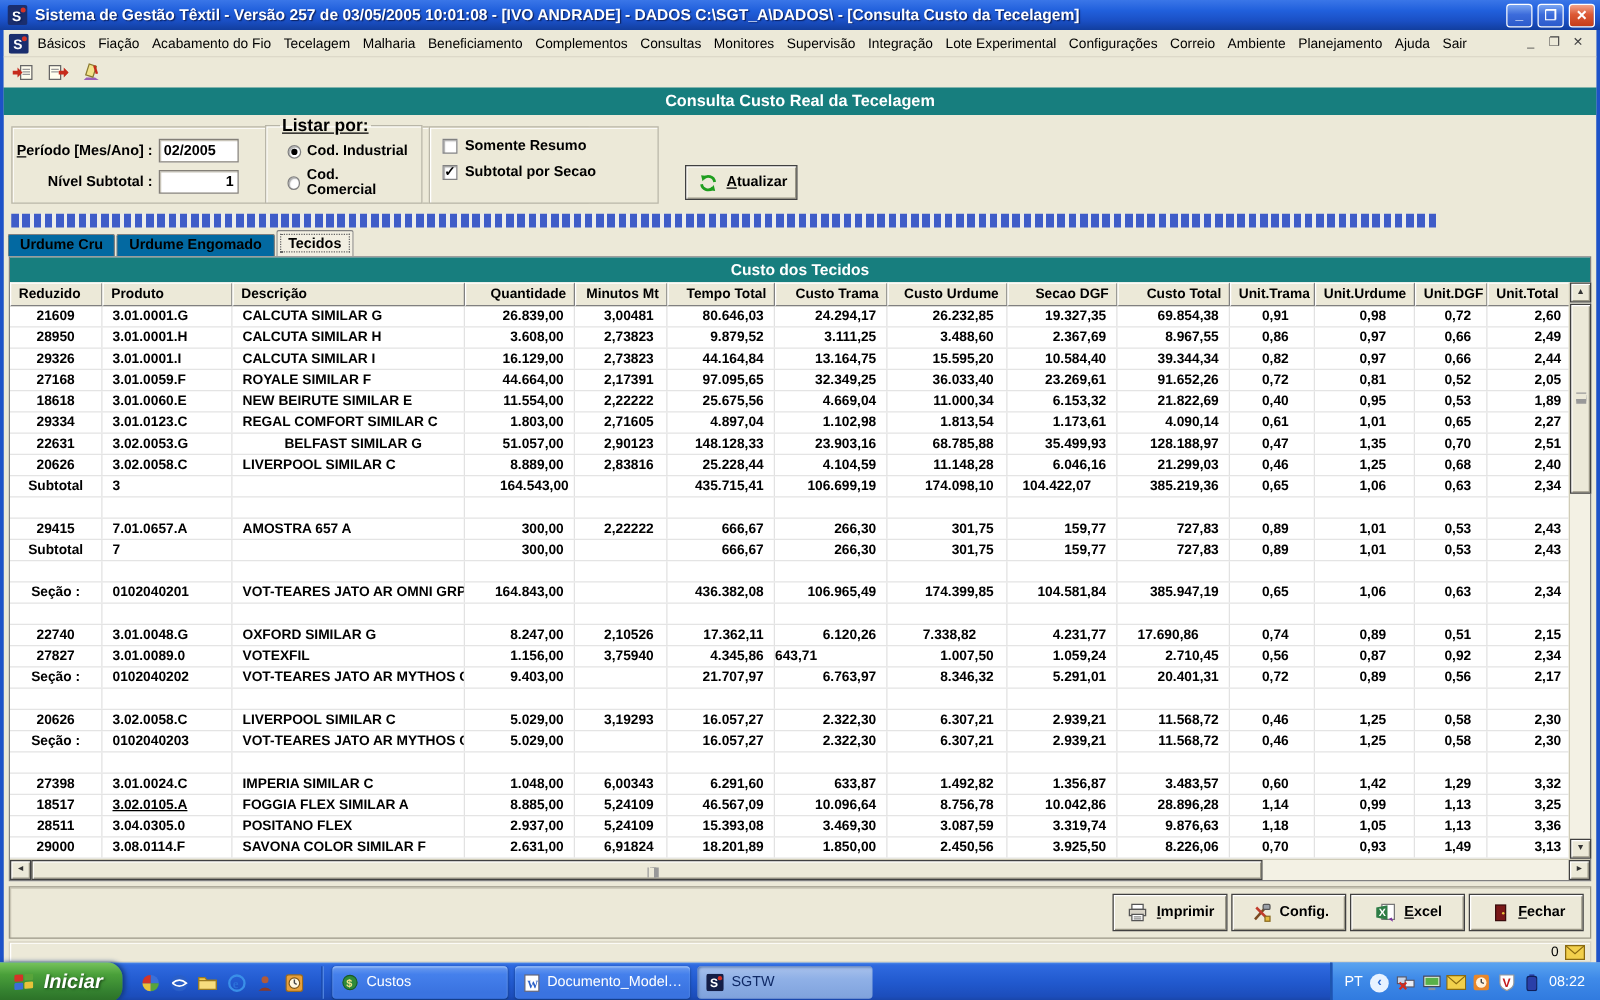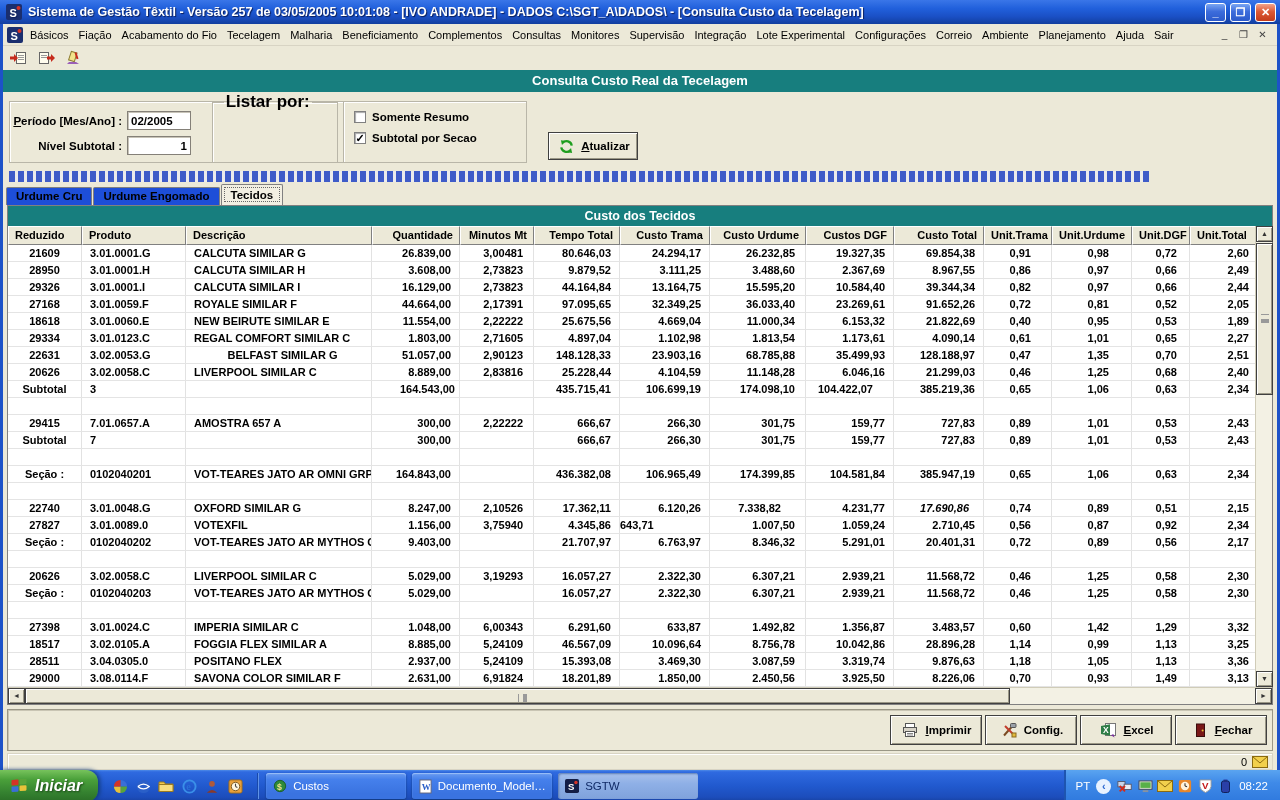--- a/index.html
+++ b/index.html
@@ -42,21 +42,21 @@
   .frame { border-left:3px solid #1D52C8; border-right:3px solid #1D52C8; background:#ECE9D8; }
   .teal-header {
     height:22px; background:#177E7E; color:#fff; text-align:center;
     font-weight:bold; font-size:13px; line-height:22px;
   }
   
   .filters { position:relative; height:78px; font-size:11.5px; font-weight:bold; color:#000; }
   .gbox { position:absolute; border:1px solid #B9B6A8; box-shadow:inset 1px 1px 0 #fff; background:#ECE9D8; }
   .g1 { left:6px; top:9px; width:462px; height:62px; }
   .g2 { left:207px; top:0px;  width:126px; height:71px; padding-top:0; }
-  .g2 legend { font-size:17px; font-weight:bold; padding:0 2px; margin-left:2px; }
+  .g2 legend { font-size:14px; font-weight:bold; padding:0 2px; margin-left:2px;text-decoration:underline; }
   .g3 { left:340px; top:9px; width:184px; height:62px; }
   .frow { display:flex; align-items:center; }
   .flabel { width:112px; text-align:right; margin-right:5px; white-space:nowrap; }
   .tbox {
     background:#fff; border:1px solid #848078;
     box-shadow:inset 1px 1px 0 #c8c4b8; height:19px; font-weight:bold;
     font-size:11.5px; padding:0 3px; font-family:"Liberation Sans",sans-serif;
   }
   .radio { width:11px; height:11px; border-radius:50%; background:#fff; border:1px solid #808080;
     box-shadow:inset 1px 1px 1px #aaa; display:inline-flex; align-items:center; justify-content:center; margin-right:5px;}
@@ -71,21 +71,21 @@
     display:inline-flex; align-items:center; justify-content:center; gap:5px; cursor:default;
   }
   .atualizar { position:absolute; left:545px; top:40px; width:90px; height:28px; }
   
   .pwrap { height:14px; padding:1px 0 2px 6px; }
   .pstrip { height:11px; width:1140px;
     background:repeating-linear-gradient(90deg,#3F5CC8 0 6px,#ECECEC 6px 9px); }
   
   .tabstrip { display:flex; align-items:flex-end; height:21px; padding-left:3px; }
   .tab {
-    border:1px solid #808080; border-bottom:none; background:#1d4ed8;
+    border:1px solid #808080; border-bottom:none; background:#0369a1;
     padding:0 9px; font-weight:bold; font-size:11.5px; height:18px; line-height:17px;
     border-top-left-radius:2px; border-top-right-radius:2px; margin-right:1px;
   }
   .tab.active { height:21px; line-height:20px; background:#F2EFE2; outline:1px dotted #666; outline-offset:-4px; }
   
   .grid { margin:0 4px; border:1px solid #808080; background:#fff; position:relative; }
   .banner { height:20px; background:#177E7E; color:#fff; font-weight:bold; font-size:12.5px;
     text-align:center; line-height:20px; }
   .ghead { display:flex; height:19px; width:calc(100% - 17px); background:#ECE9D8; }
   .hcell {
@@ -238,20 +238,32 @@
           <input class="tbox" style="width: 64px;" value="02/2005">
         </div>
         <div class="frow" style="margin:6px 0 0 0;">
           <span class="flabel">Nível Subtotal :</span>
           <input class="tbox" style="width: 64px; text-align: right;" value="1">
         </div>
       </div>
 
       <fieldset class="gbox g2">
         <legend>Listar por:</legend>
+        <div id="listar-options">
+            <div class="frow" style="margin: 7px 0px 0px 8px;">
+              <span class="radio">
+                <span class="dot"></span>
+              </span>
+              <span>Cod. Industrial</span>
+            </div>
+            <div class="frow" style="margin: 7px 0px 0px 8px;">
+              <span class="radio"></span>
+              <span>Cod. Comercial</span>
+            </div>
+          </div>
       </fieldset>
 
       <div class="gbox g3">
         <div id="check-options">
             <div class="frow" style="margin: 9px 0px 0px 10px;">
               <span class="checkbox"></span>
               <span>Somente Resumo</span>
             </div>
             <div class="frow" style="margin: 9px 0px 0px 10px;">
               <span class="checkbox">✓</span>
@@ -287,21 +299,21 @@
       <div class="banner">Custo dos Tecidos</div>
       <div class="ghead" id="ghead">
           <div class="hcell" style="width: 74px; text-align: left;">Reduzido</div>
           <div class="hcell" style="width: 104px; text-align: left;">Produto</div>
           <div class="hcell" style="width: 186px; text-align: left; flex-grow: 1;">Descrição</div>
           <div class="hcell" style="width: 88px; text-align: right;">Quantidade</div>
           <div class="hcell" style="width: 74px; text-align: right;">Minutos Mt</div>
           <div class="hcell" style="width: 86px; text-align: right;">Tempo Total</div>
           <div class="hcell" style="width: 90px; text-align: right;">Custo Trama</div>
           <div class="hcell" style="width: 96px; text-align: right;">Custo Urdume</div>
-          <div class="hcell" style="width: 88px; text-align: right;">Custos DGF</div>
+          <div class="hcell" style="width: 88px; text-align: right;">Secao DGF</div>
           <div class="hcell" style="width: 90px; text-align: right;">Custo Total</div>
           <div class="hcell" style="width: 68px; text-align: left;">Unit.Trama</div>
           <div class="hcell" style="width: 80px; text-align: left;">Unit.Urdume</div>
           <div class="hcell" style="width: 58px; text-align: left;">Unit.DGF</div>
           <div class="hcell" style="width: 70px; text-align: left;">Unit.Total</div>
         </div>
       <div class="gbody" id="gbody">
           <div class="grow">
             <div class="cell" style="width: 74px; text-align: center;">21609</div>
             <div class="cell" style="width: 104px; text-align: left; padding-left: 8px;">3.01.0001.G</div>
@@ -545,21 +557,21 @@
           <div class="grow">
             <div class="cell" style="width: 74px; text-align: center;">22740</div>
             <div class="cell" style="width: 104px; text-align: left; padding-left: 8px;">3.01.0048.G</div>
             <div class="cell" style="width: 186px; text-align: left; flex-grow: 1; padding-left: 8px;">OXFORD SIMILAR G</div>
             <div class="cell" style="width: 88px; text-align: right; padding-right: 8px;">8.247,00</div>
             <div class="cell" style="width: 74px; text-align: right; padding-right: 10px;">2,10526</div>
             <div class="cell" style="width: 86px; text-align: right; padding-right: 8px;">17.362,11</div>
             <div class="cell" style="width: 90px; text-align: right; padding-right: 8px;">6.120,26</div>
             <div class="cell" style="width: 96px; text-align: right; padding-right: 24px;">7.338,82</div>
             <div class="cell" style="width: 88px; text-align: right; padding-right: 8px;">4.231,77</div>
-            <div class="cell" style="width: 90px; text-align: right; padding-right: 14px; font-style: italic;">17.690,86</div>
+            <div class="cell" style="width: 90px; text-align: right; padding-right: 24px;">17.690,86</div>
             <div class="cell" style="width: 68px; text-align: right; padding-right: 20px;">0,74</div>
             <div class="cell" style="width: 80px; text-align: right; padding-right: 22px;">0,89</div>
             <div class="cell" style="width: 58px; text-align: right; padding-right: 12px;">0,51</div>
             <div class="cell" style="width: 70px; text-align: right; padding-right: 10px;">2,15</div>
           </div>
           <div class="grow">
             <div class="cell" style="width: 74px; text-align: center;">27827</div>
             <div class="cell" style="width: 104px; text-align: left; padding-left: 8px;">3.01.0089.0</div>
             <div class="cell" style="width: 186px; text-align: left; flex-grow: 1; padding-left: 8px;">VOTEXFIL</div>
             <div class="cell" style="width: 88px; text-align: right; padding-right: 8px;">1.156,00</div>
@@ -665,21 +677,21 @@
             <div class="cell" style="width: 96px; text-align: right; padding-right: 10px;">1.492,82</div>
             <div class="cell" style="width: 88px; text-align: right; padding-right: 8px;">1.356,87</div>
             <div class="cell" style="width: 90px; text-align: right; padding-right: 8px;">3.483,57</div>
             <div class="cell" style="width: 68px; text-align: right; padding-right: 20px;">0,60</div>
             <div class="cell" style="width: 80px; text-align: right; padding-right: 22px;">1,42</div>
             <div class="cell" style="width: 58px; text-align: right; padding-right: 12px;">1,29</div>
             <div class="cell" style="width: 70px; text-align: right; padding-right: 10px;">3,32</div>
           </div>
           <div class="grow">
             <div class="cell" style="width: 74px; text-align: center;">18517</div>
-            <div class="cell" style="width: 104px; text-align: left; padding-left: 8px;">3.02.0105.A</div>
+            <div class="cell" style="width: 104px; text-align: left; padding-left: 8px; text-decoration: underline;">3.02.0105.A</div>
             <div class="cell" style="width: 186px; text-align: left; flex-grow: 1; padding-left: 8px;">FOGGIA FLEX SIMILAR A</div>
             <div class="cell" style="width: 88px; text-align: right; padding-right: 8px;">8.885,00</div>
             <div class="cell" style="width: 74px; text-align: right; padding-right: 10px;">5,24109</div>
             <div class="cell" style="width: 86px; text-align: right; padding-right: 8px;">46.567,09</div>
             <div class="cell" style="width: 90px; text-align: right; padding-right: 8px;">10.096,64</div>
             <div class="cell" style="width: 96px; text-align: right; padding-right: 10px;">8.756,78</div>
             <div class="cell" style="width: 88px; text-align: right; padding-right: 8px;">10.042,86</div>
             <div class="cell" style="width: 90px; text-align: right; padding-right: 8px;">28.896,28</div>
             <div class="cell" style="width: 68px; text-align: right; padding-right: 20px;">1,14</div>
             <div class="cell" style="width: 80px; text-align: right; padding-right: 22px;">0,99</div>

